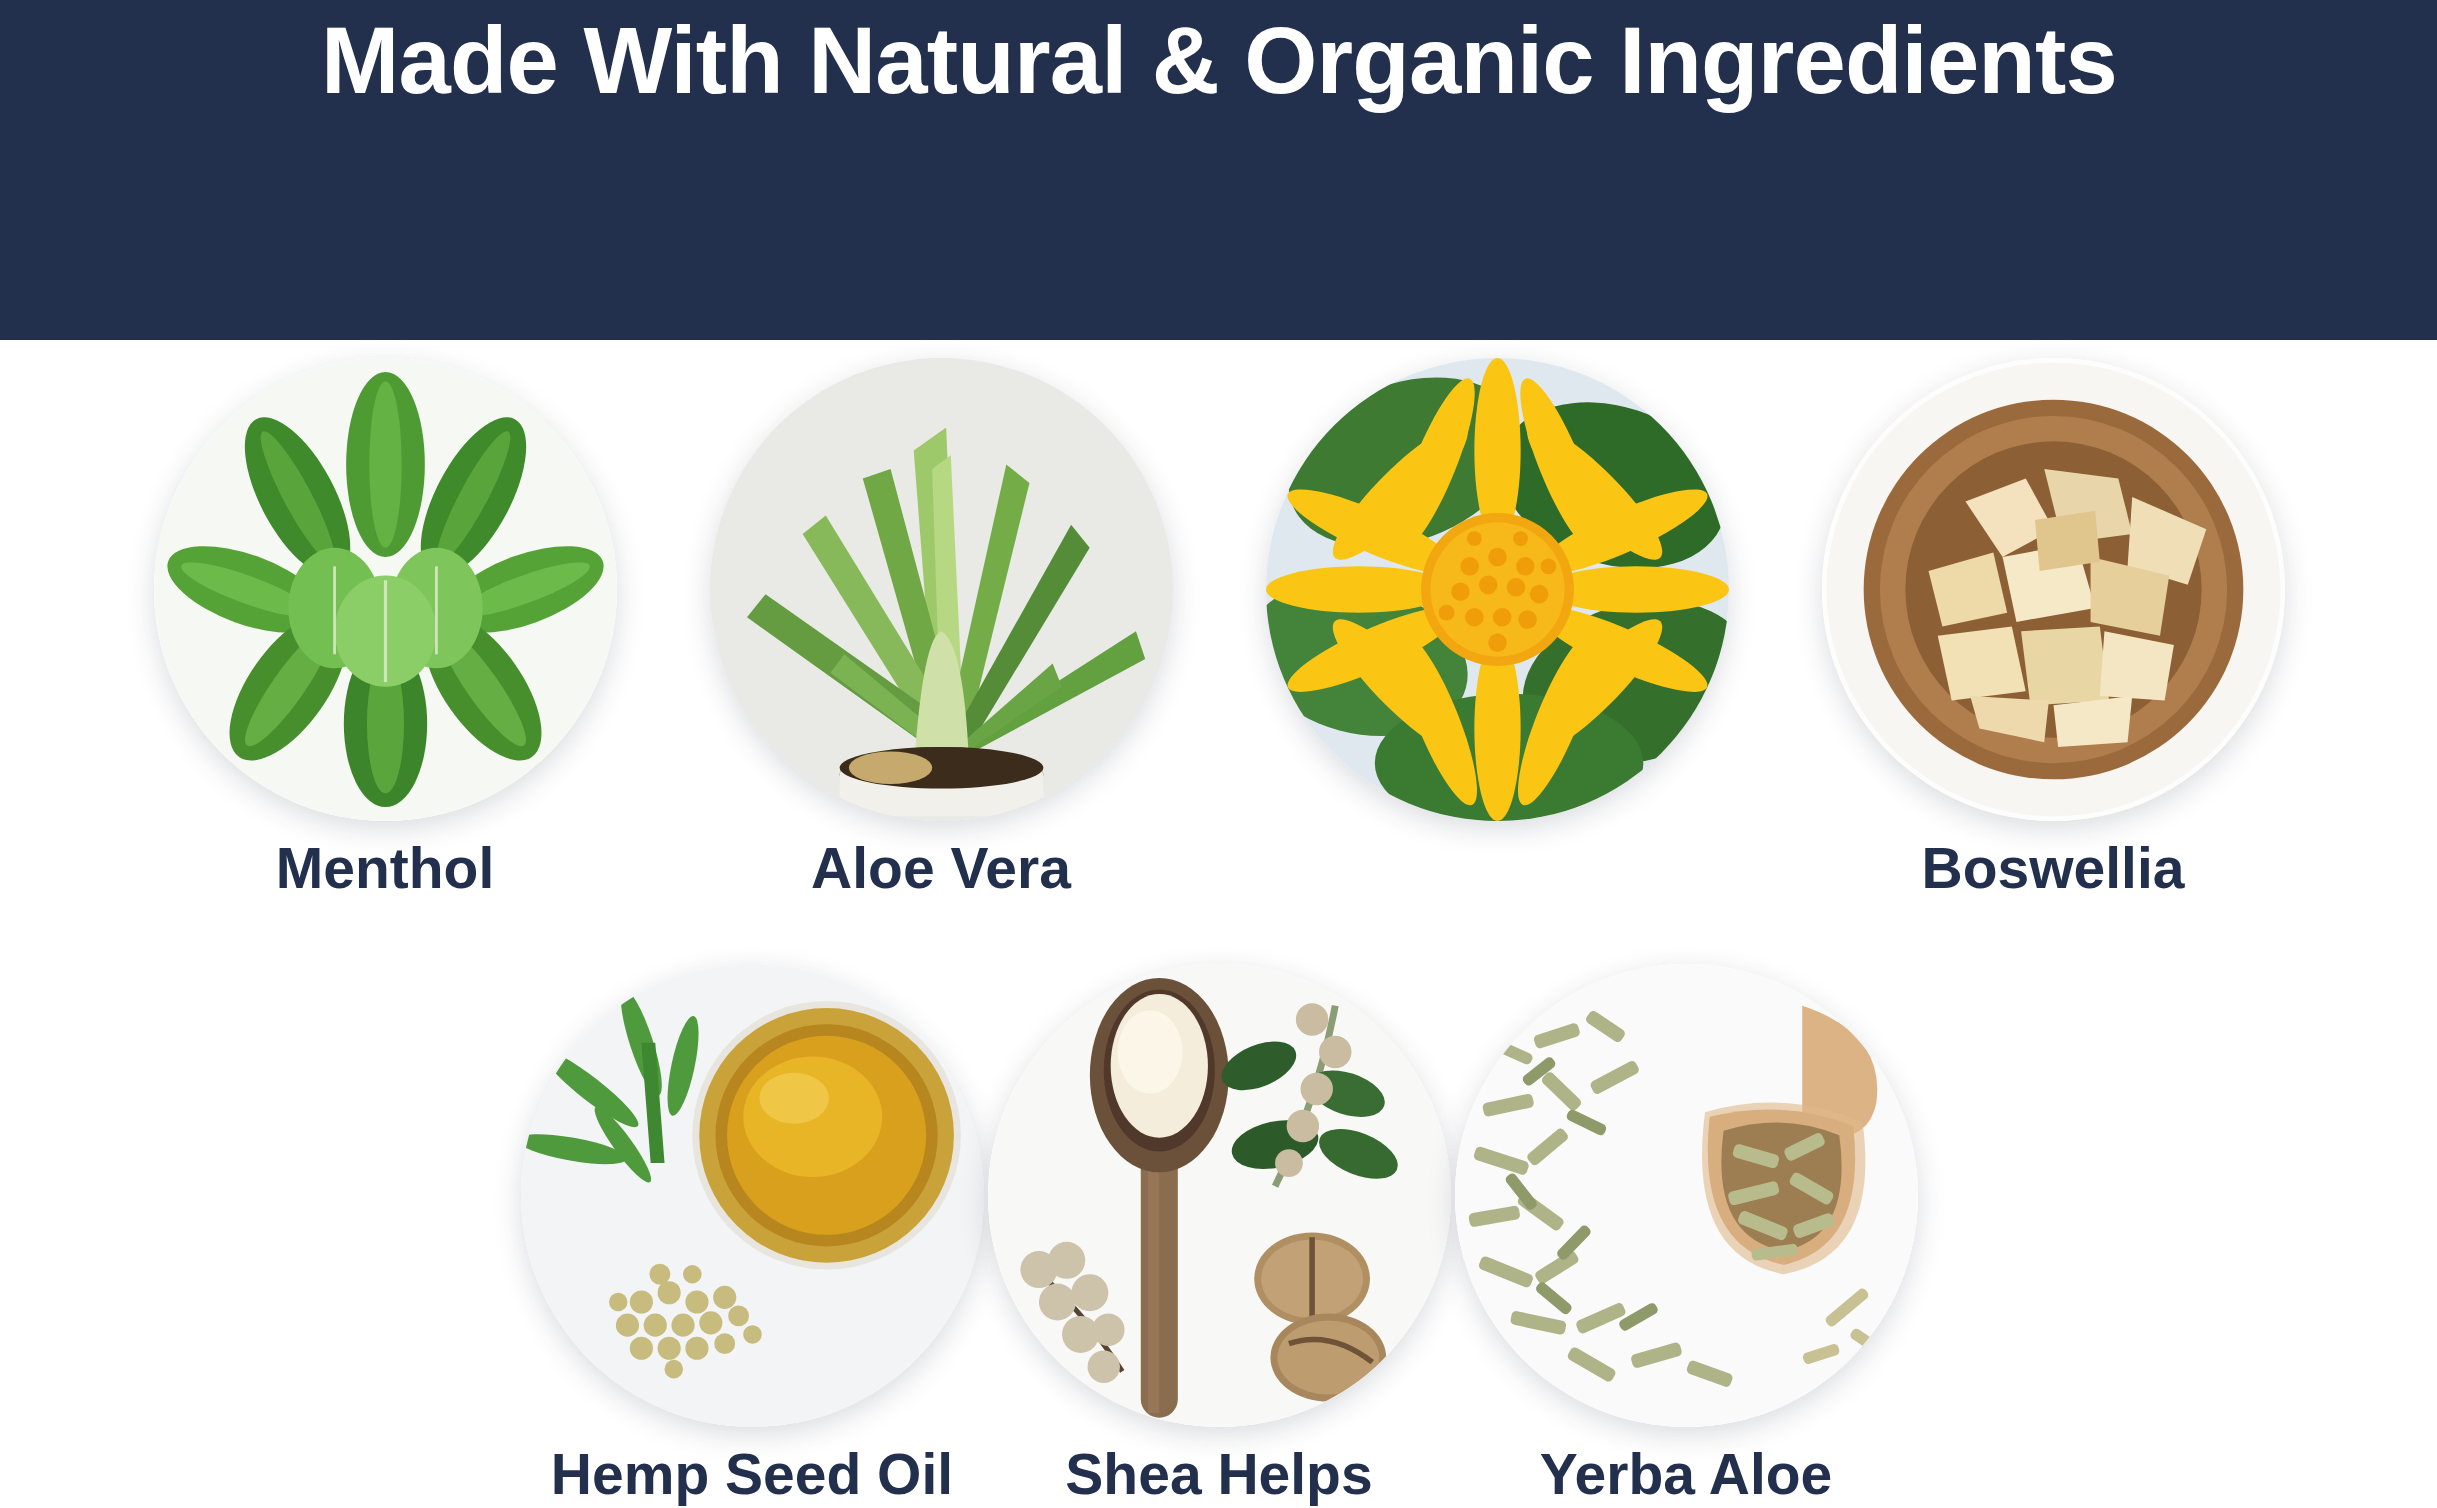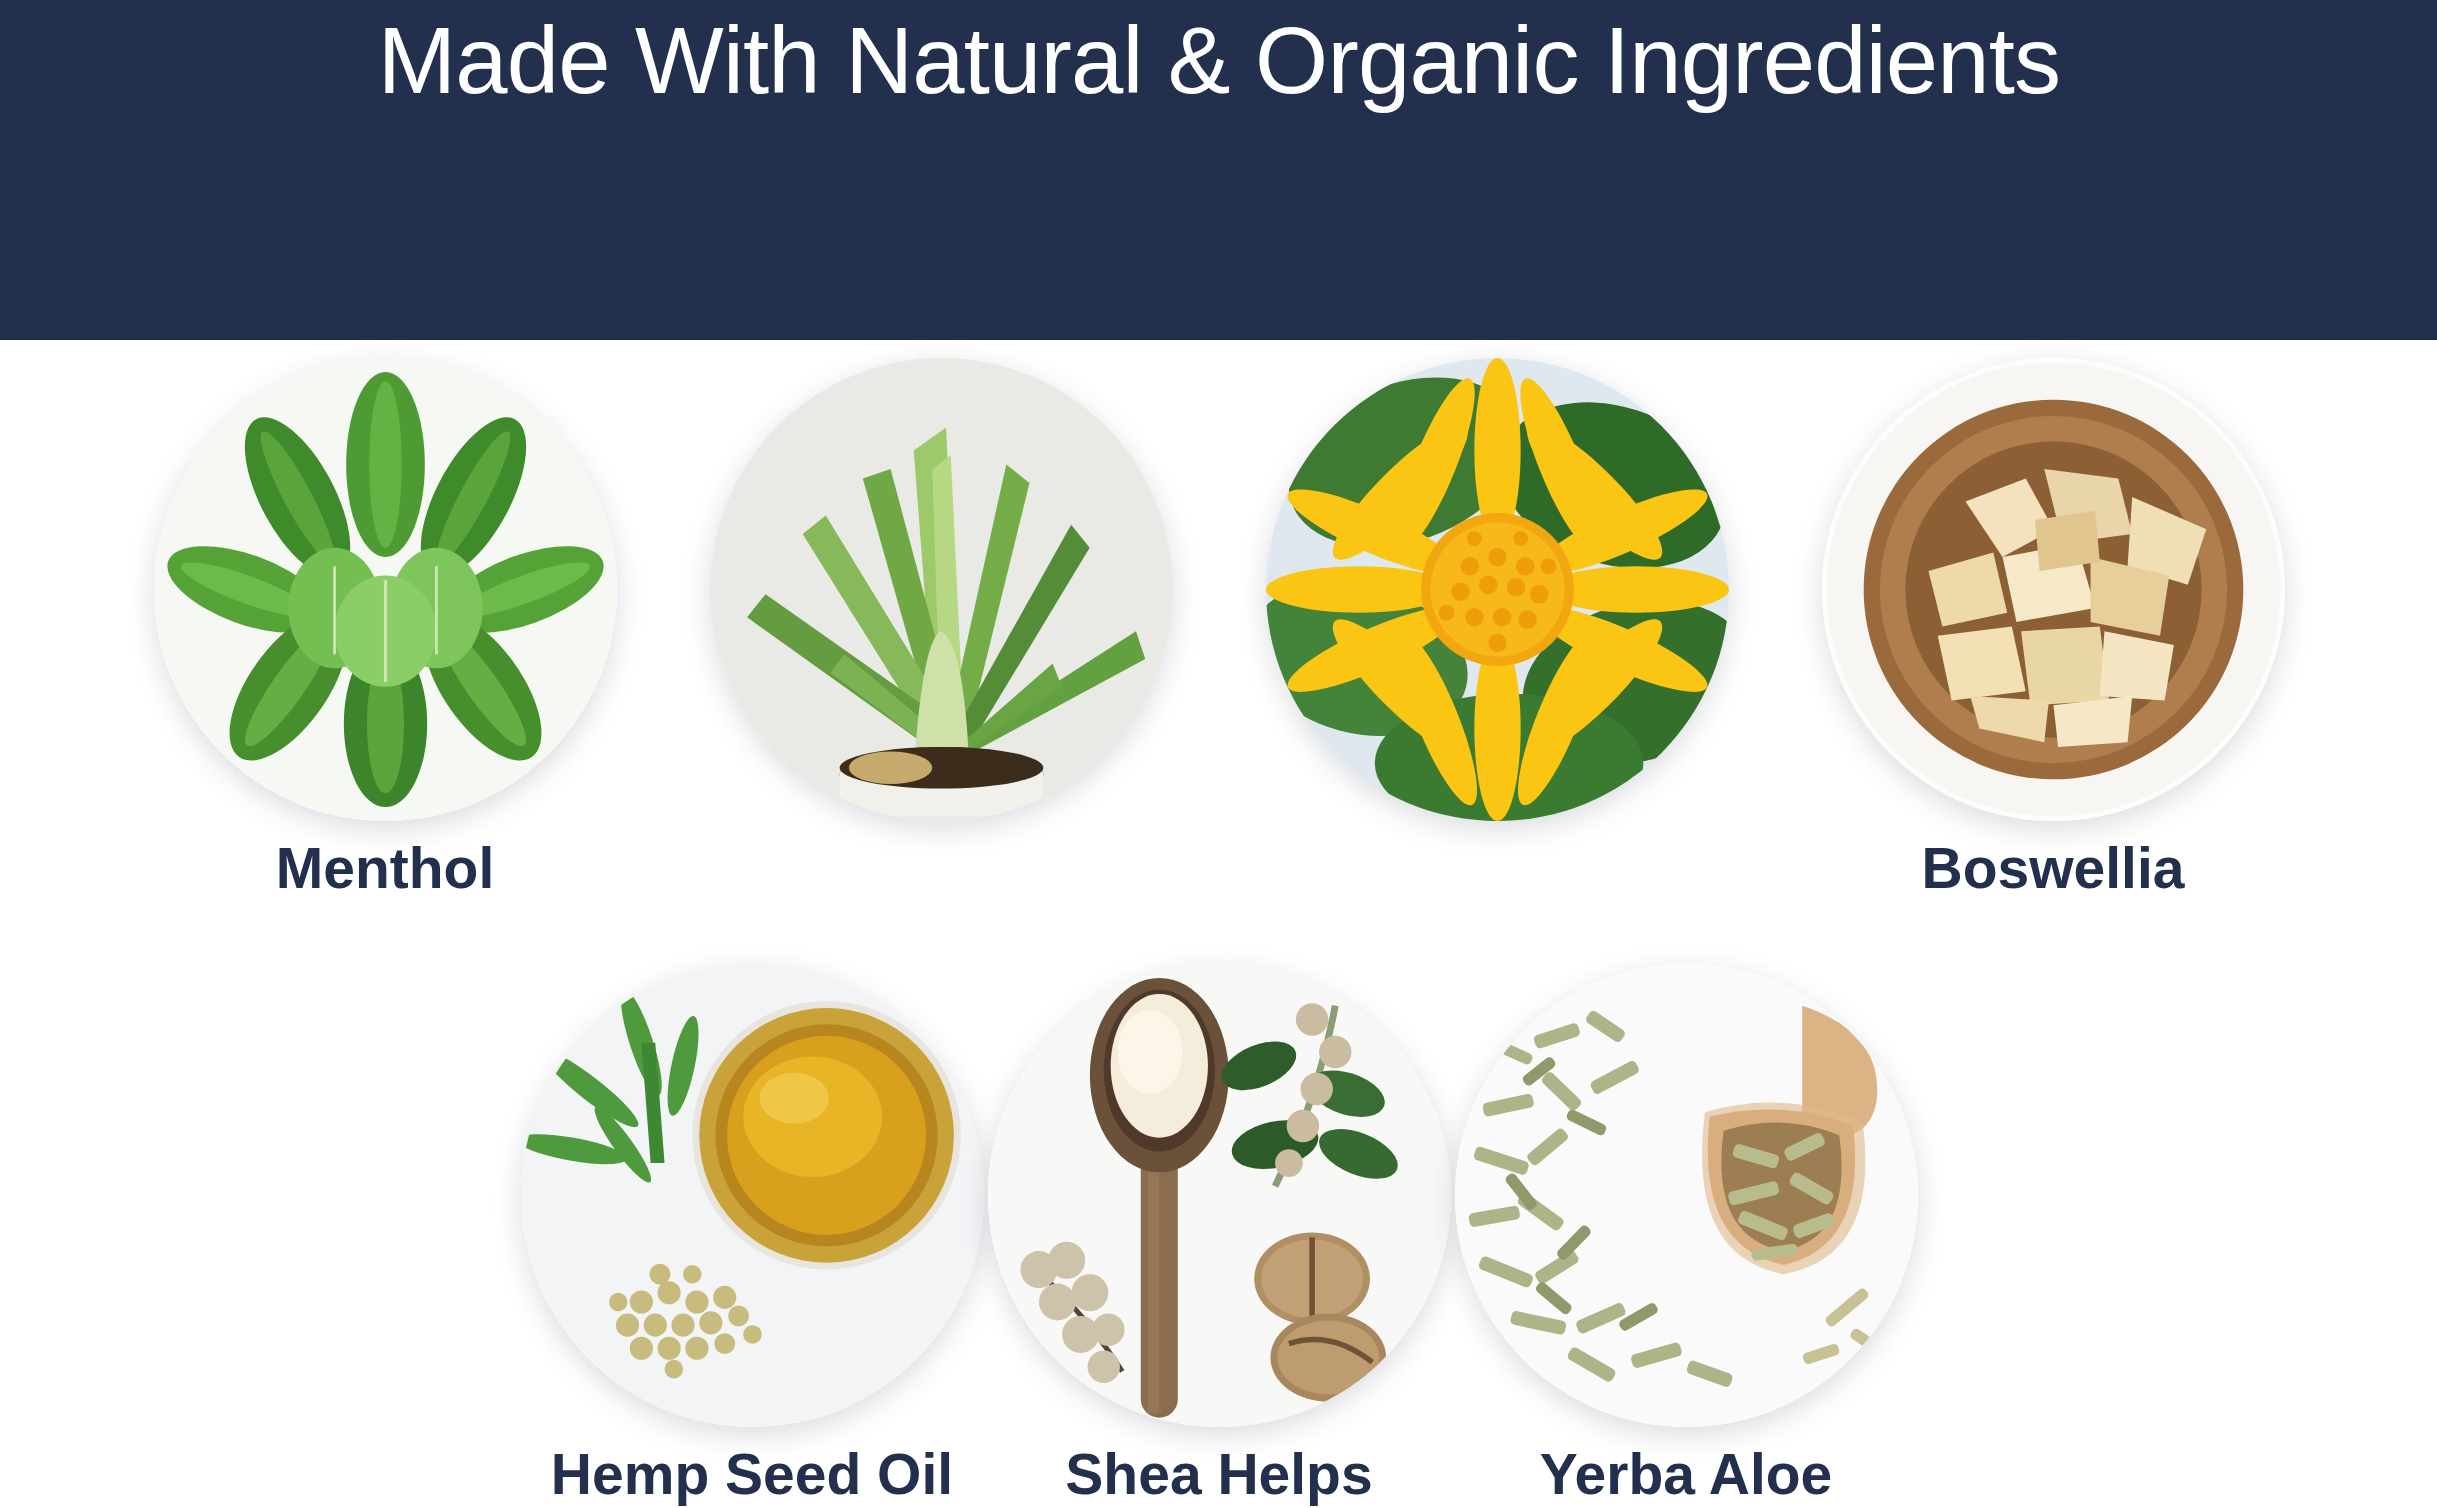--- a/index.html
+++ b/index.html
@@ -14,21 +14,21 @@
   
   .header {
     position:absolute; left:0; top:0; width:2438px; height:340px;
     background:#22304d;
     display:flex; flex-direction:column; align-items:center; justify-content:flex-start;
     padding-top:8.1px;
   }
   .header-title {
     color:#ffffff;
     font-size:94px;
-    font-weight:normal;
+    font-weight:bold;
     letter-spacing:-0.8px;
     line-height:1.12;
     white-space:nowrap;
     text-align:center;
   }
   .header-subtitle {
     color:#ffffff;
     font-size:52px;
     font-weight:normal;
     line-height:1.22;
@@ -136,20 +136,21 @@
                 <path d="M100 174 L148 132 L152 142 L108 172 Z" fill="#6aa545"></path>
                 <path d="M88 178 Q92 120 100 118 Q110 124 112 178 Z" fill="#cfe0a8"></path>
                 <ellipse cx="100" cy="180" rx="44" ry="12" fill="#4a3826"></ellipse>
                 <rect x="56" y="176" width="88" height="22" rx="4" fill="#f2f0ea"></rect>
                 <ellipse cx="100" cy="177" rx="44" ry="9" fill="#3b2c1c"></ellipse>
                 <ellipse cx="78" cy="177" rx="18" ry="7" fill="#c6a96c"></ellipse>
               </g>
             </svg>
           </div>
         </div>
+        <div class="label">Aloe Vera</div>
       </div>
 
       <div class="item">
         <div class="circle-wrap">
           <div class="circle">
             <svg viewBox="0 0 200 200" preserveAspectRatio="xMidYMid slice">
               <rect width="200" height="200" fill="#dfe8ef"></rect>
               <g>
                 <ellipse cx="60" cy="45" rx="52" ry="34" fill="#3f7a33" transform="rotate(-20 60 45)"></ellipse>
                 <ellipse cx="150" cy="55" rx="50" ry="34" fill="#2f6b28" transform="rotate(18 150 55)"></ellipse>

